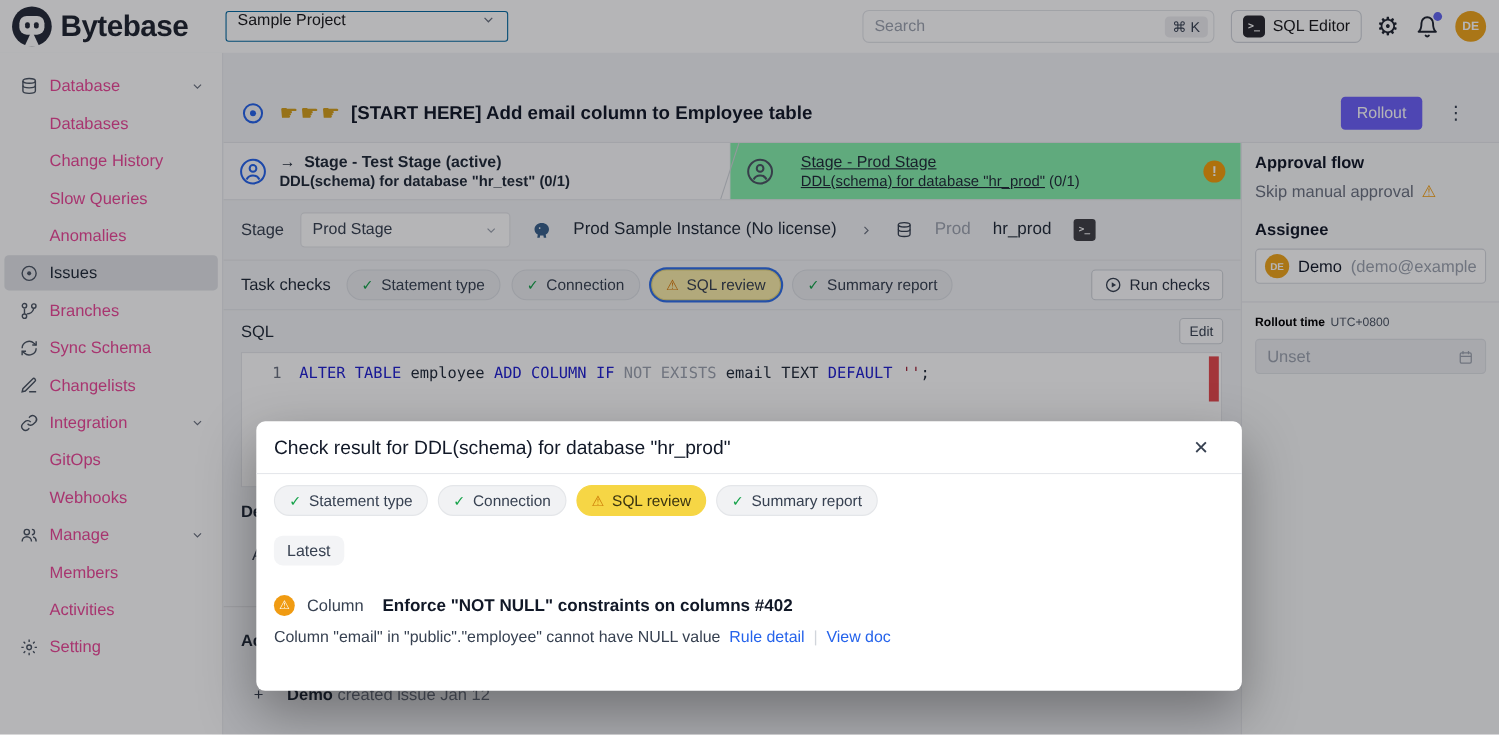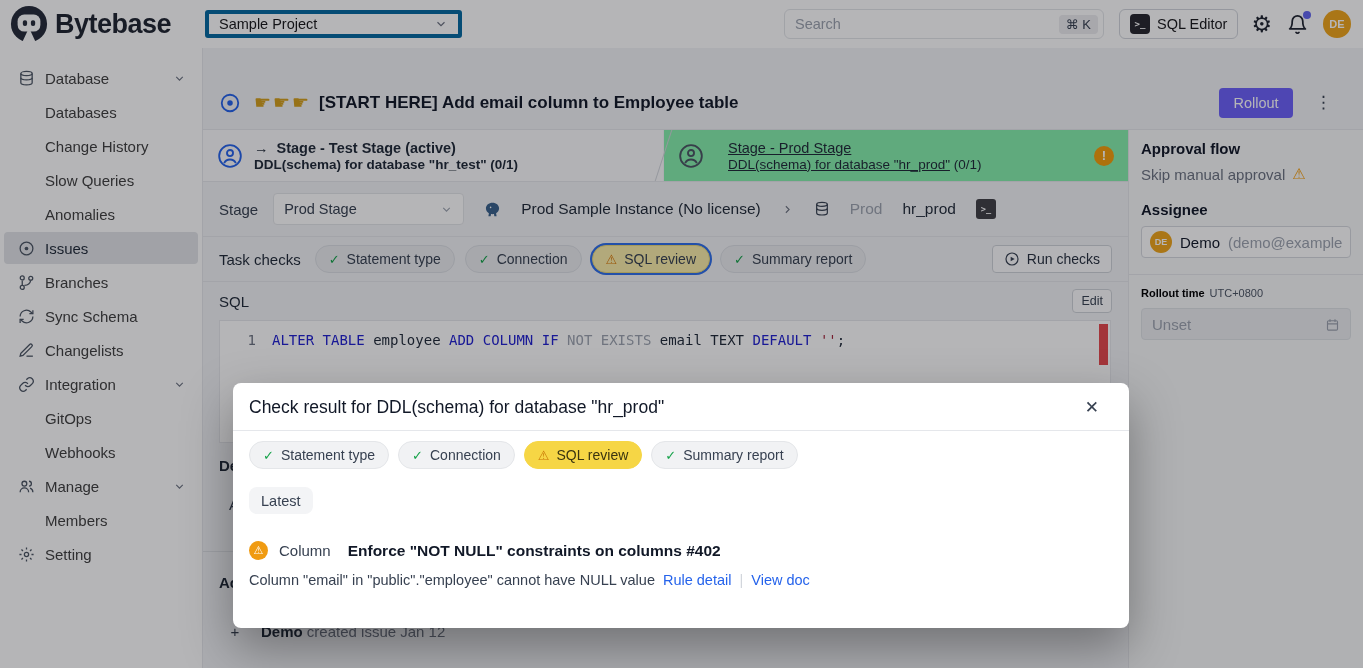--- a/index.html
+++ b/index.html
@@ -4,36 +4,36 @@
 <style>
   * { box-sizing: border-box; margin: 0; padding: 0; }
   html,body { width:1363px; height:668px; }
   body { font-family: "Liberation Sans", sans-serif; background:#fff; }
   .app { position:relative; width:1363px; height:668px; overflow:hidden; background:#f3f4f6; }
 
   
   .topbar { position:absolute; top:0; left:0; width:1363px; height:48px; background:#fff; display:flex; align-items:center; z-index:10; }
   .logo { display:flex; align-items:center; gap:7px; padding-left:10px; width:205px; }
   .logo-text { font-size:27px; font-weight:bold; color:#1f2430; letter-spacing:-0.5px; }
-  .proj-select { width:257px; height:28px; border:4px solid #0369a1; border-radius:3px; background:#fff; display:flex; align-items:center; justify-content:space-between; padding:0 10px; font-size:14.5px; color:#18181b; }
+  .proj-select { width:257px; height:28px; border:1px solid #0369a1; border-radius:3px; background:#fff; display:flex; align-items:flex-start; justify-content:space-between; padding:0 10px; font-size:14.5px; color:#18181b; }
   .top-spacer { flex:1; }
   .search { width:320px; height:30px; border:1px solid #e3e5e9; border-radius:6px; background:#fff; display:flex; align-items:center; justify-content:space-between; padding:0 5px 0 10px; margin-right:15px; }
   .search-ph { font-size:14.5px; color:#9ca3af; }
   .kbd { background:#ececf0; border-radius:4px; padding:2px 7px; font-size:13px; color:#374151; }
   .sqled-btn { height:30px; border:1px solid #d1d5db; border-radius:6px; background:#fff; display:flex; align-items:center; gap:7px; padding:0 10px; margin-right:13px; }
   .sqled-btn span.lbl { font-size:14.5px; color:#18181b; }
   .term-chip { width:20px; height:20px; background:#27272e; border-radius:4px; color:#fff; font-family:"DejaVu Sans Mono",monospace; font-size:9px; font-weight:bold; display:flex; align-items:center; justify-content:center; }
   .gear { font-size:23px; color:#1f2430; margin-right:15px; line-height:1; }
   .bell-wrap { position:relative; margin-right:15px; }
   .bell-dot { position:absolute; top:-3px; right:-3px; width:8px; height:8px; border-radius:50%; background:#6366f1; }
   .avatar { width:28px; height:28px; border-radius:50%; background:#efa51a; color:#fff; font-size:11px; font-weight:bold; display:flex; align-items:center; justify-content:center; margin-right:12px; }
 
   
   .sidebar { position:absolute; top:48px; left:0; width:203px; height:620px; background:#fff; border-right:1px solid #e5e7eb; padding-top:14px; z-index:5; }
-  .sb-item { height:32px; display:flex; align-items:center; gap:10px; padding:0 12px 0 14px; font-size:15px; color:#404040; margin:0 4px 2px 4px; border-radius:4px; }
+  .sb-item { height:32px; display:flex; align-items:center; gap:10px; padding:0 12px 0 14px; font-size:15px; color:#ec4899; margin:0 4px 2px 4px; border-radius:4px; }
   .sb-item svg { flex:0 0 auto; color:#4b5563; }
   .sb-item .grow { flex:1; }
   .sb-child { padding-left:41px; }
   .sb-selected { background:#e2e4e8; color:#1f2937; }
 
   
   .banner { position:absolute; top:48px; left:203px; width:1160px; height:28px; background:#544ad6; display:flex; align-items:center; justify-content:center; z-index:4; }
   .banner span { color:#cbc8f1; font-size:15px; font-weight:bold; }
   .issue-head { position:absolute; top:76px; left:203px; width:1160px; height:54px; background:#f3f4f6; border-bottom:1px solid #e5e7eb; display:flex; align-items:center; padding:0 16px; z-index:4; }
   .issue-dot { color:#2563eb; margin-right:13px; display:flex; }
@@ -261,20 +261,23 @@
           <path d="M17 14.3c2.5.8 4 3 4 5.7"></path>
         </svg>
       <span class="grow">Manage</span>
       <svg class="ic" width="13" height="13" viewBox="0 0 24 24" fill="none" stroke="#6b7280" stroke-width="2">
           <polyline points="6 9 12 15 18 9"></polyline>
         </svg>
     </div>
     <div class="sb-item sb-child">
         <span>Members</span>
       </div>
+    <div class="sb-item sb-child">
+        <span>Activities</span>
+      </div>
     <div class="sb-item">
       <svg class="ic" width="17" height="17" viewBox="0 0 24 24" fill="none" stroke="currentColor" stroke-width="1.8">
           <circle cx="12" cy="12" r="3"></circle>
           <path d="M12 2v3M12 19v3M2 12h3M19 12h3M4.9 4.9l2.1 2.1M17 17l2.1 2.1M19.1 4.9 17 7M7 17l-2.1 2.1"></path>
         </svg>
       <span class="grow">Setting</span>
     </div>
   </div>
 
 

